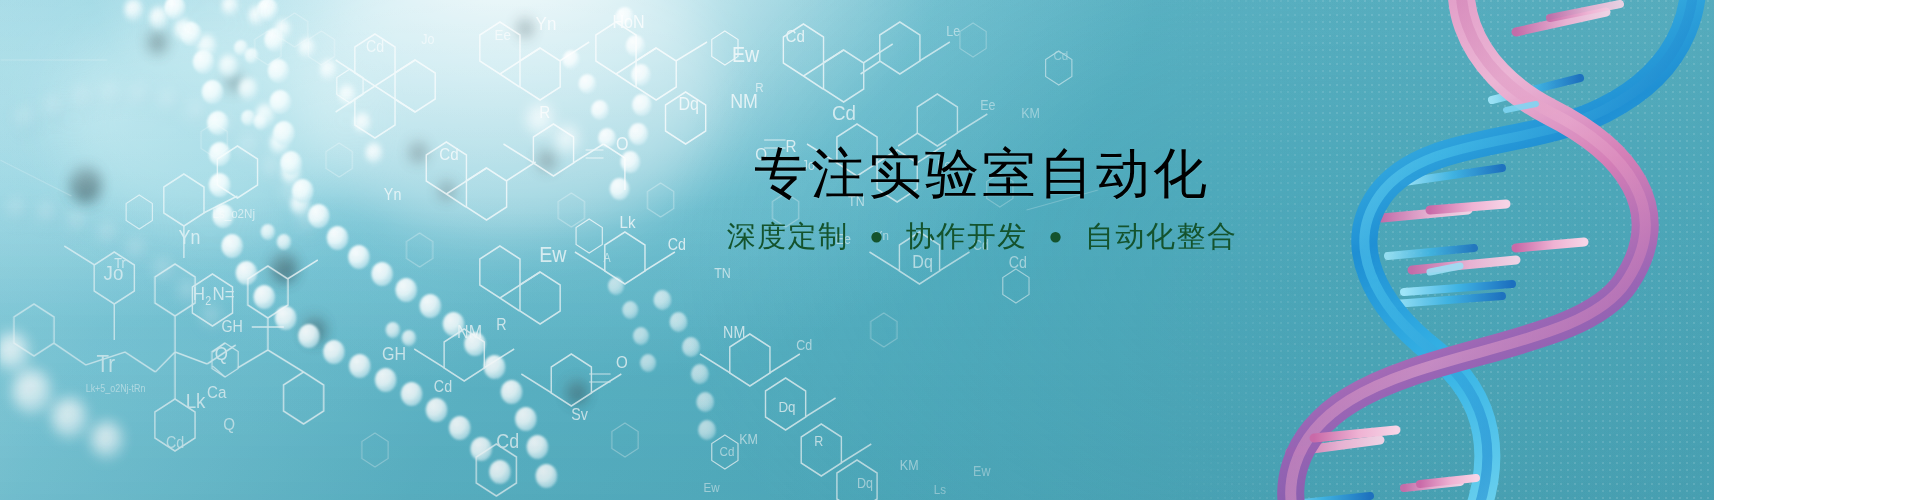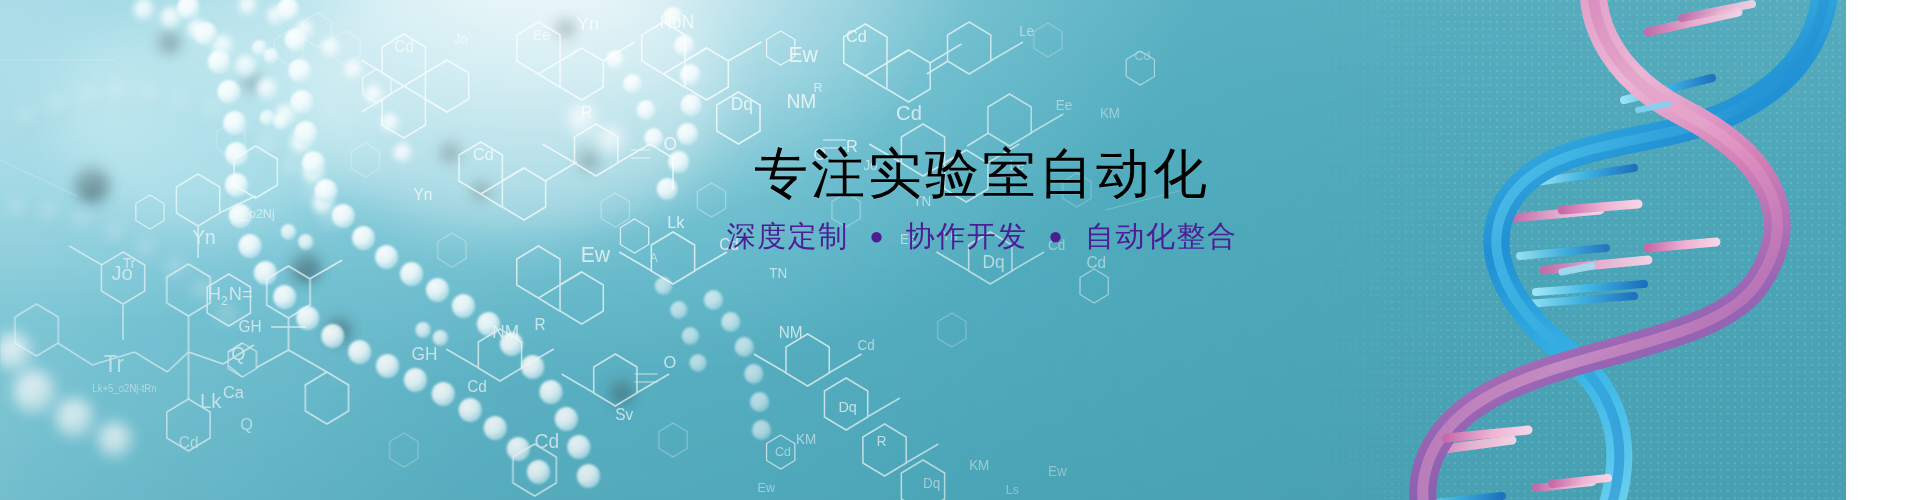--- a/index.html
+++ b/index.html
@@ -1,21 +1,21 @@
 <!DOCTYPE html>
 <html><head>
 <meta charset="utf-8">
 <title>Banner</title>
 <style>
   html,body{margin:0;padding:0;background:#fff;}
   *{box-sizing:border-box;}
 
   #banner{
     position:relative;
-    width:1846px;
+    width:1714px;
     height:500px;
     overflow:hidden;
     font-family:"Liberation Sans","DejaVu Sans",sans-serif;
     background:#52AEC0;
   }
 
   
   .bg-base{
     position:absolute; inset:0;
     background:
@@ -90,21 +90,21 @@
     white-space:nowrap;
     text-shadow:0 1px 0 rgba(255,255,255,0.10);
   }
   .subline{
     margin:14px 0 0 0;
     font-family:"Liberation Sans","DejaVu Sans",sans-serif;
     font-size:29px;
     line-height:36px;
     font-weight:400;
     letter-spacing:1.5px;
-    color:#4c1d95;
+    color:#14532d;
     white-space:nowrap;
   }
   .sep{
     display:inline-block;
     margin:0 11px;
     font-size:24px;
     vertical-align:2px;
   }
 
   

